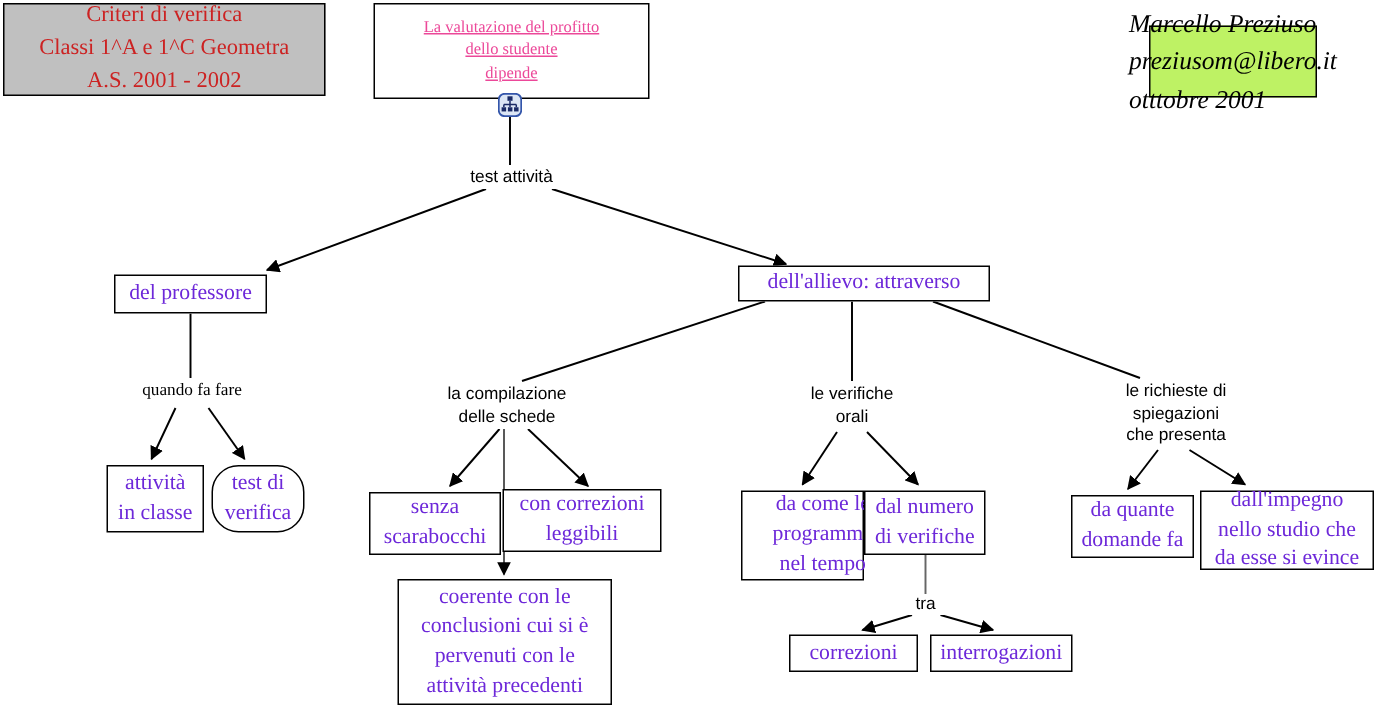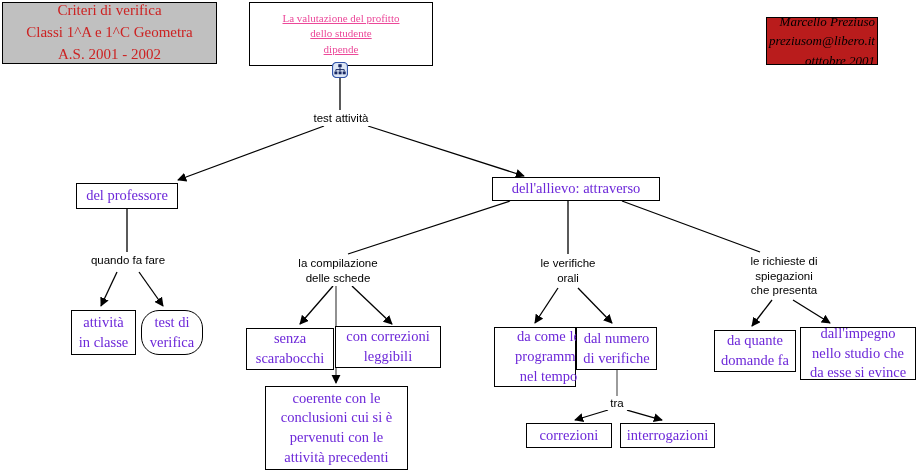--- a/index.html
+++ b/index.html
@@ -68,27 +68,27 @@
     display: flex;
     align-items: center;
     justify-content: center;
     white-space: pre-line;
     z-index: 4;
   }
   .authorbox {
     position: absolute;
     box-sizing: border-box;
     border: 1px solid #000000;
-    background: #b91c1c;
+    background: #bef264;
     color: #000000;
     font-family: "Liberation Serif", serif;
     font-style: italic;
-    font-size: 13px;
+    font-size: 17px;
     line-height: 1.5;
-    text-align: right;
+    text-align: left;
     display: flex;
     align-items: center;
     justify-content: center;
     white-space: pre-line;
     z-index: 4;
   }
 
   
   .link-label {
     position: absolute;
@@ -185,21 +185,21 @@
       <rect x="6.3" y="2.2" width="3.4" height="3" fill="#1a2a66"></rect>
       <rect x="2.4" y="9.5" width="3" height="2.8" fill="#1a2a66"></rect>
       <rect x="6.6" y="9.5" width="3" height="2.8" fill="#1a2a66"></rect>
       <rect x="10.7" y="9.5" width="3" height="2.8" fill="#1a2a66"></rect>
       <path d="M8 5.3 V7.6 M3.9 7.6 H12.2 M3.9 7.6 V9.4 M8 7.6 V9.4 M12.2 7.6 V9.4" stroke="#1a2a66" stroke-width="1" fill="none"></path>
     </svg>
   </span>
 
   <div class="link-label" style="left:298px; top:110px; width:86px; height:16px;">test attività</div>
 
-  <div class="link-label" style="left:80px; top:252px; width:96px; height:16px;">quando fa fare</div>
+  <div class="link-label" style="left:80px; top:252px; width:96px; height:16px;font-family:Liberation Serif, serif;">quando fa fare</div>
 
   <div class="link-label" style="left:288px; top:256px; width:100px; height:30px;">la compilazione
 delle schede</div>
 
   <div class="link-label" style="left:524px; top:256px; width:88px; height:30px;">le verifiche
 orali</div>
 
   <div class="link-label" style="left:732px; top:254px; width:104px; height:44px;">le richieste di
 spiegazioni
 che presenta</div>

